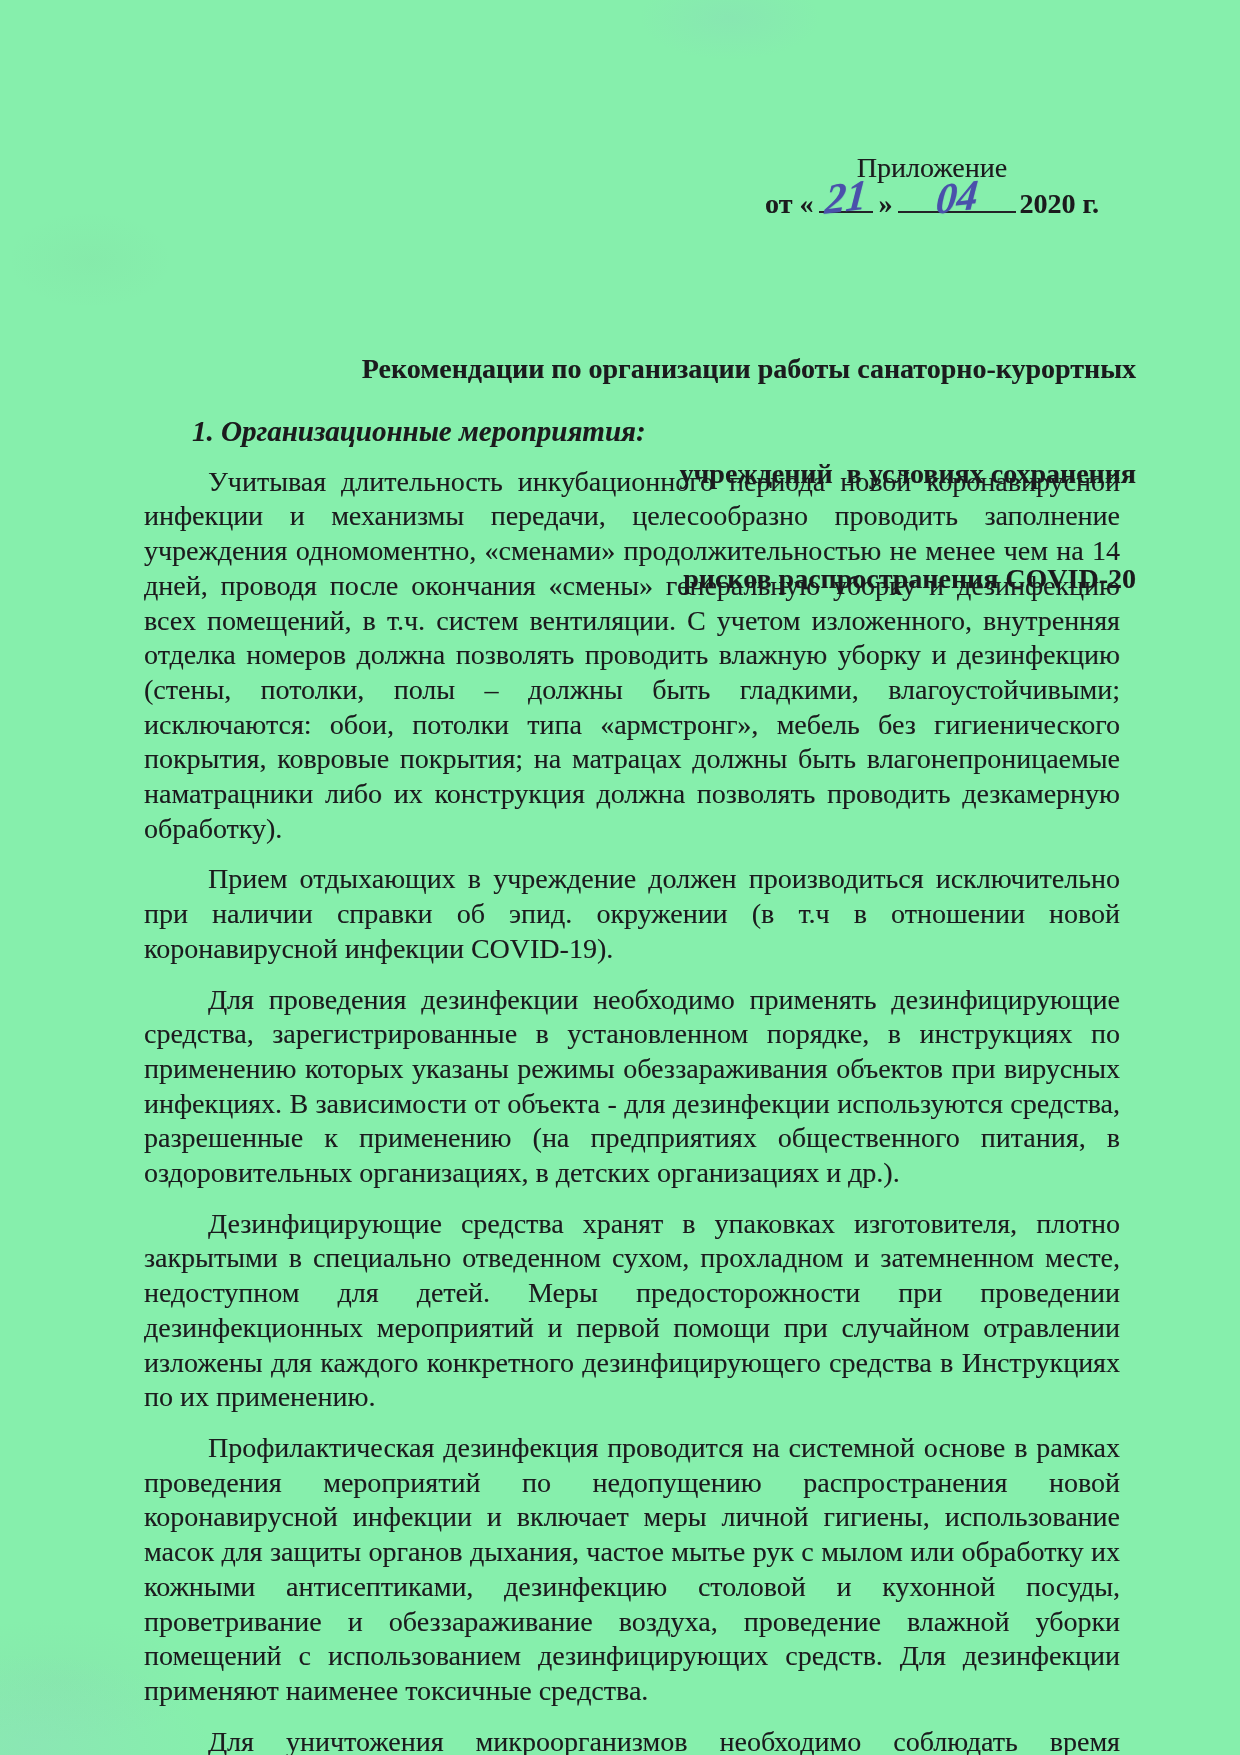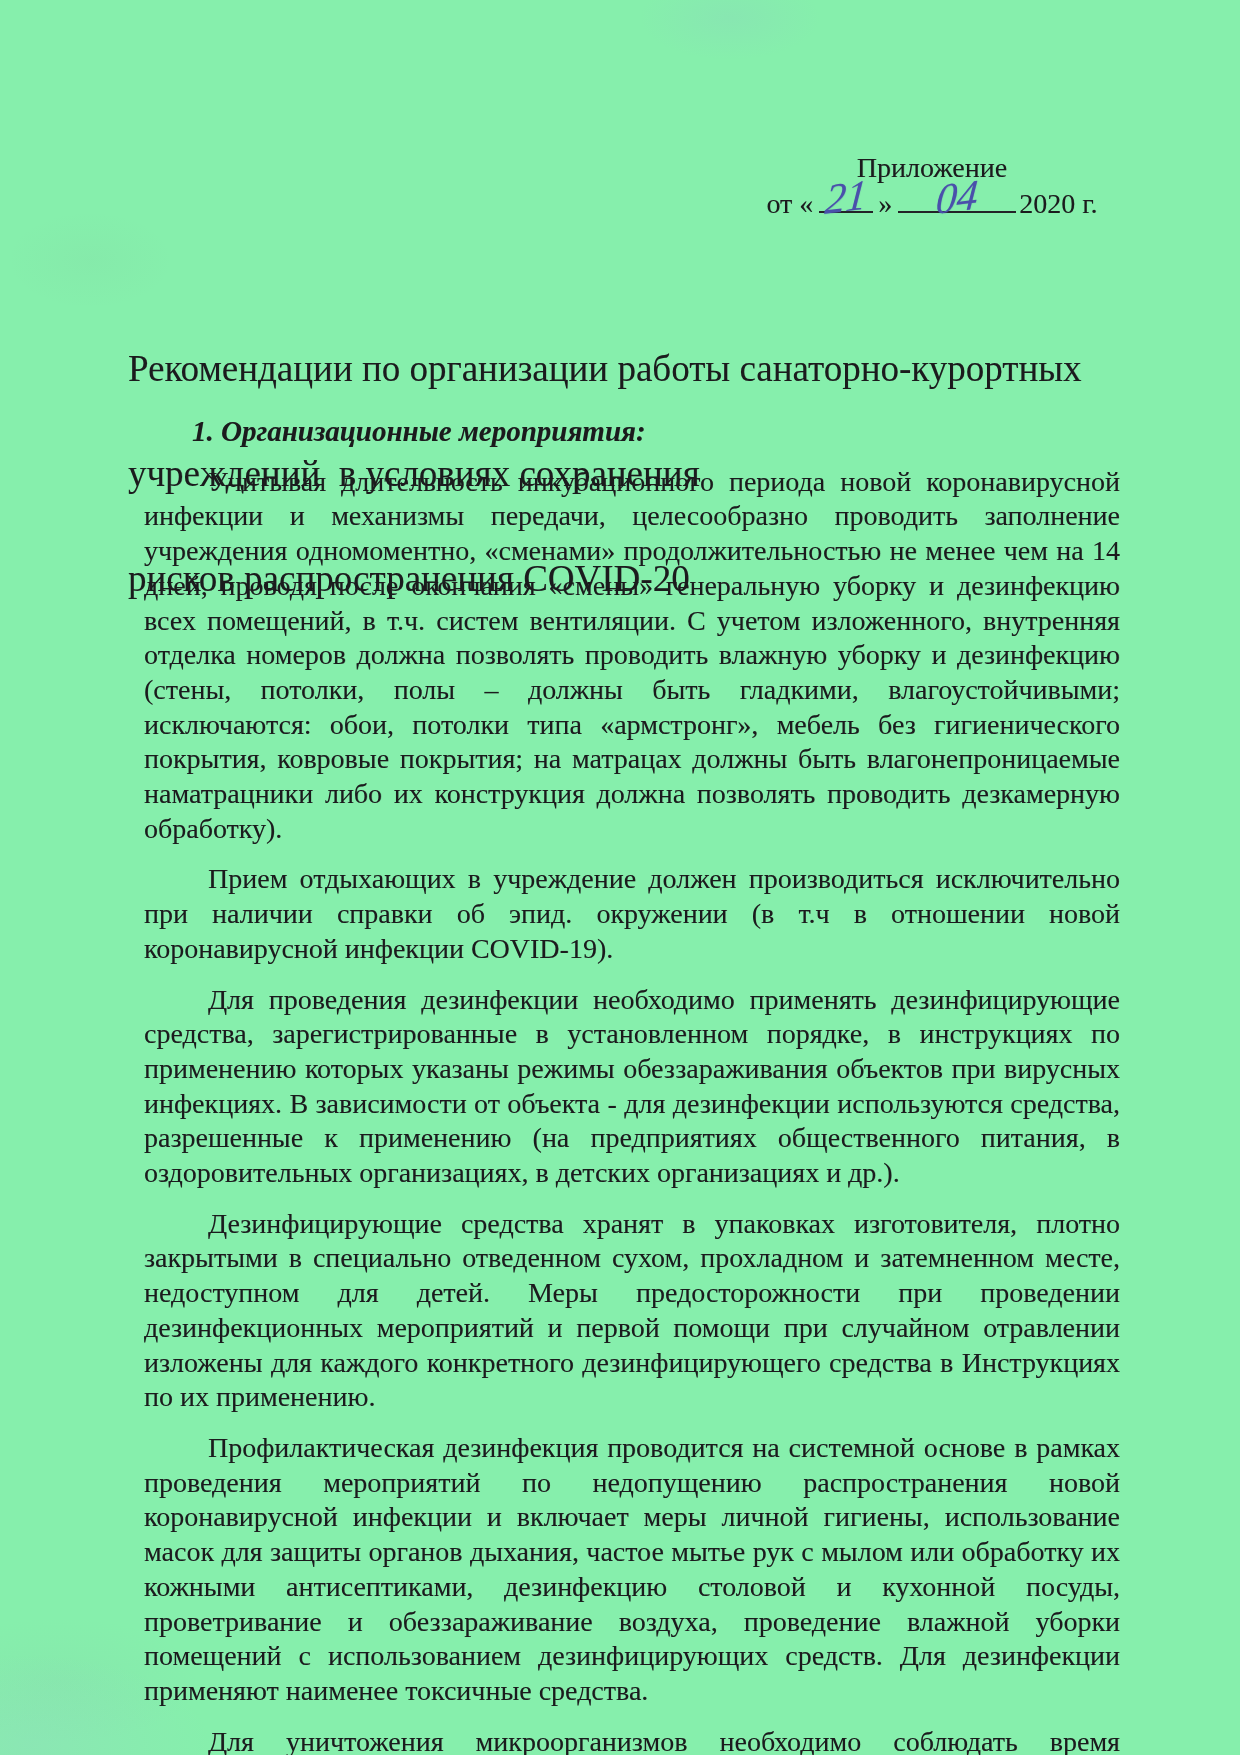--- a/index.html
+++ b/index.html
@@ -34,20 +34,21 @@
     top: 150px;
     left: 752px;
     width: 360px;
     font-size: 28px;
     line-height: 35px;
     text-align: center;
     white-space: nowrap;
   }
   .appendix .date-line {
     margin-top: 1px;
+    font-weight: bold;
   }
   .blank {
     display: inline-block;
     border-bottom: 2px solid #232327;
     position: relative;
     height: 24px;
     vertical-align: baseline;
   }
   .blank-day   { width: 54px;  margin: 0 5px 0 6px; }
   .blank-month { width: 118px; margin: 0 3px 0 6px; }
@@ -62,23 +63,23 @@
     color: #4a50ab;
     text-shadow: 0.4px 0.4px 0.8px rgba(74,80,171,0.45);
   }
   .year { margin-left: 0; }
   
   .doc-title {
     position: absolute;
     top: 281px;
     left: 128px;
     width: 1008px;
-    text-align: left;
-    font-weight: normal;
-    font-size: 37px;
+    text-align: right;
+    font-weight: bold;
+    font-size: 28px;
     line-height: 35px;
     white-space: pre-wrap;
   }
   
   .body-text {
     position: absolute;
     top: 414px;
     left: 128px;
     width: 1008px;
     font-size: 28px;

